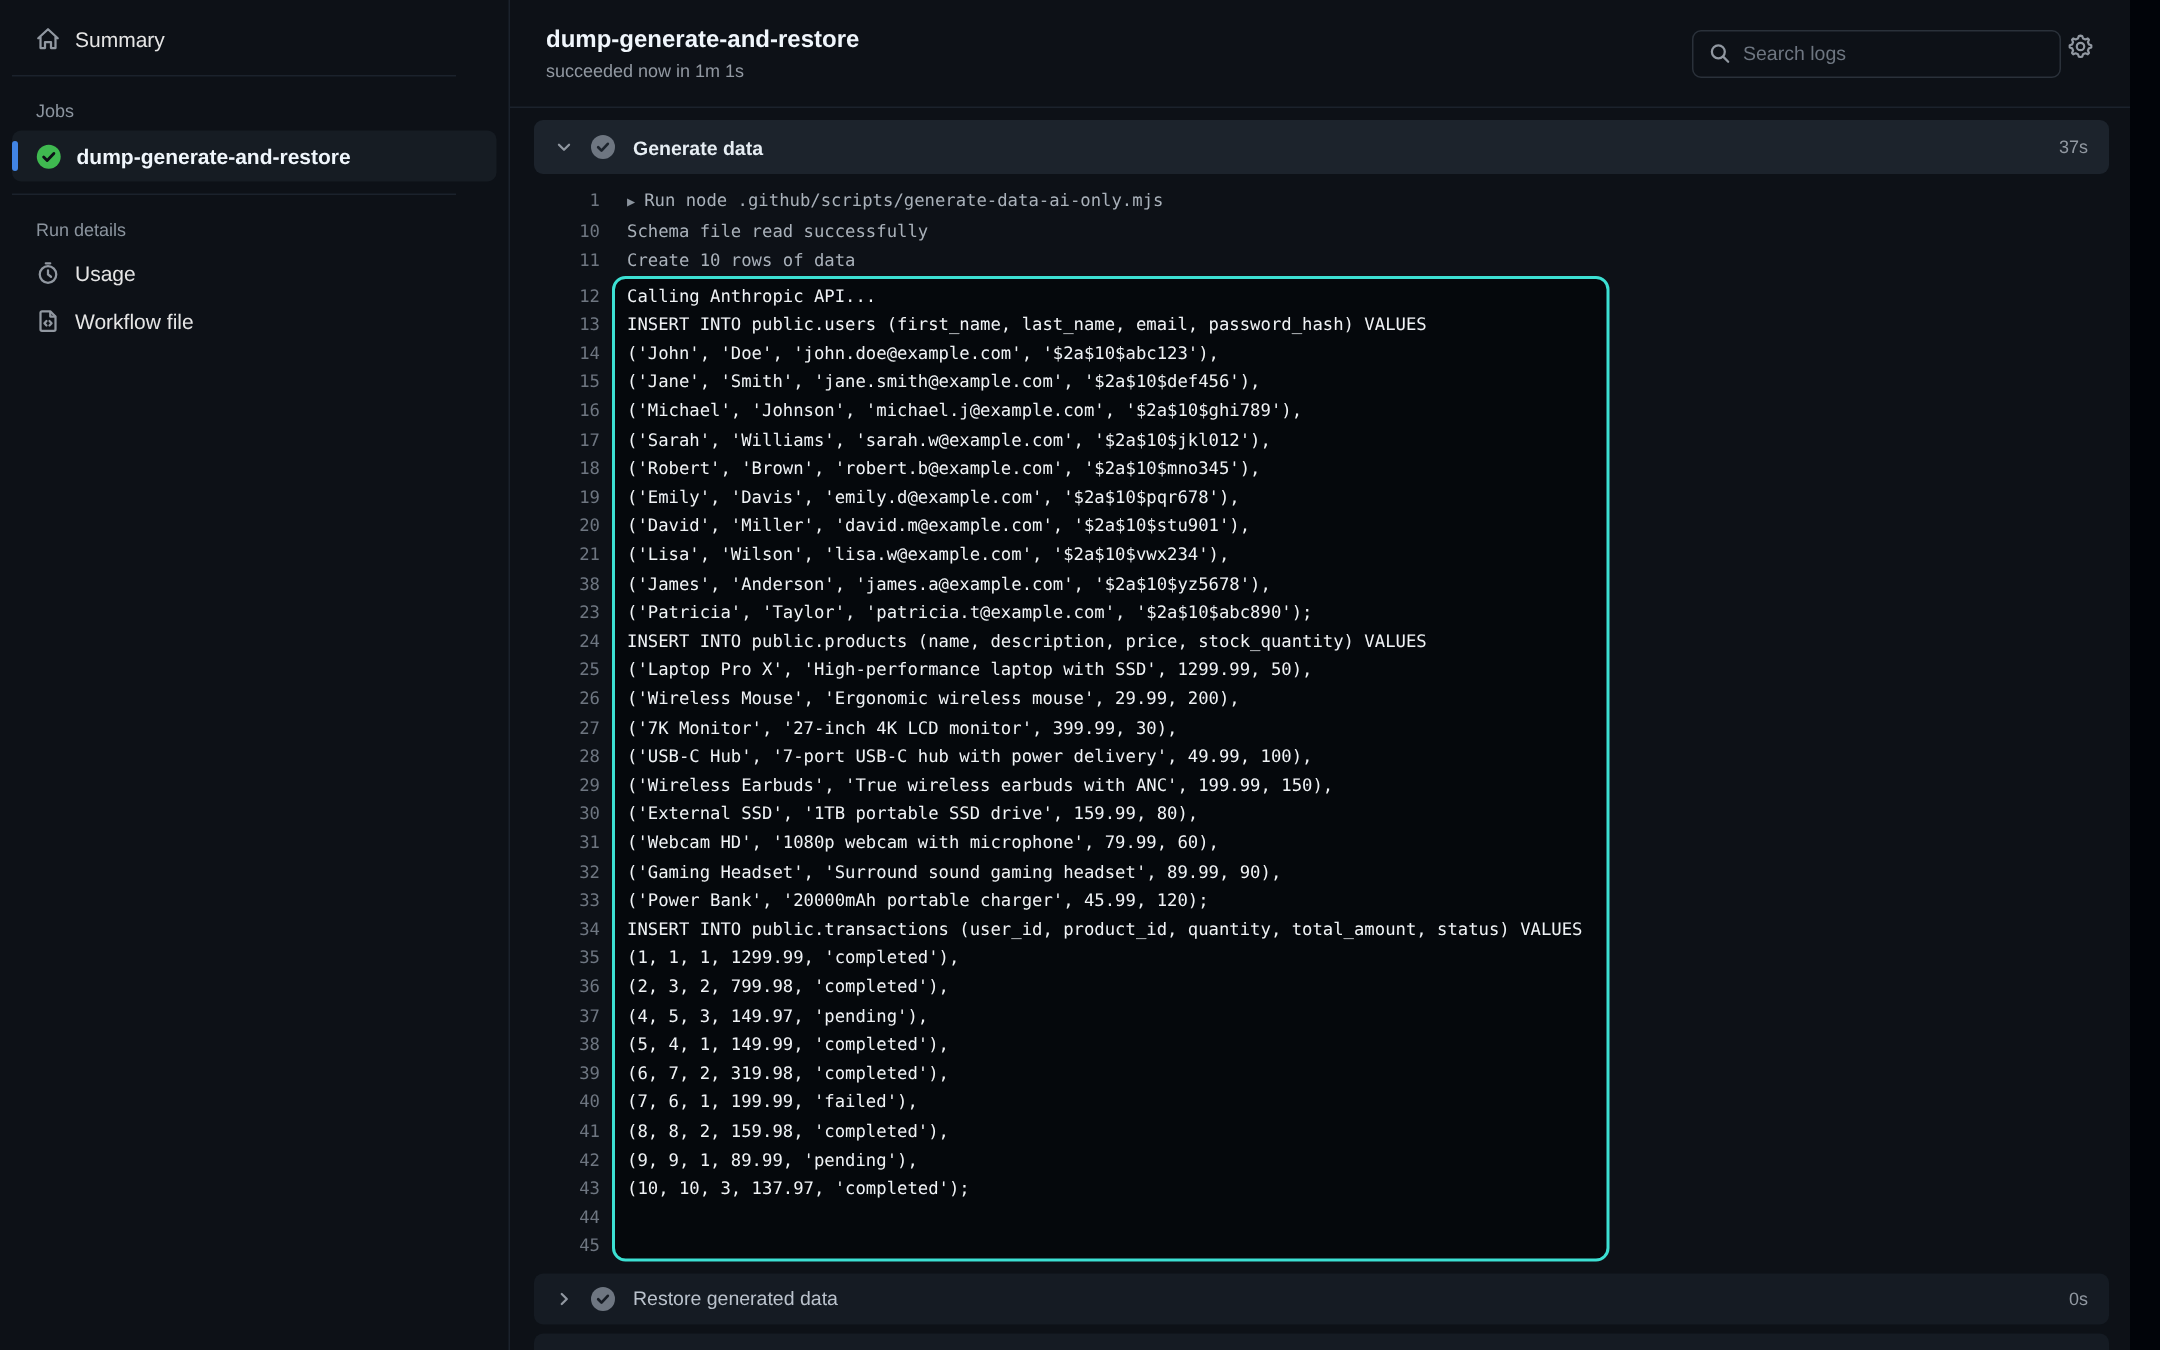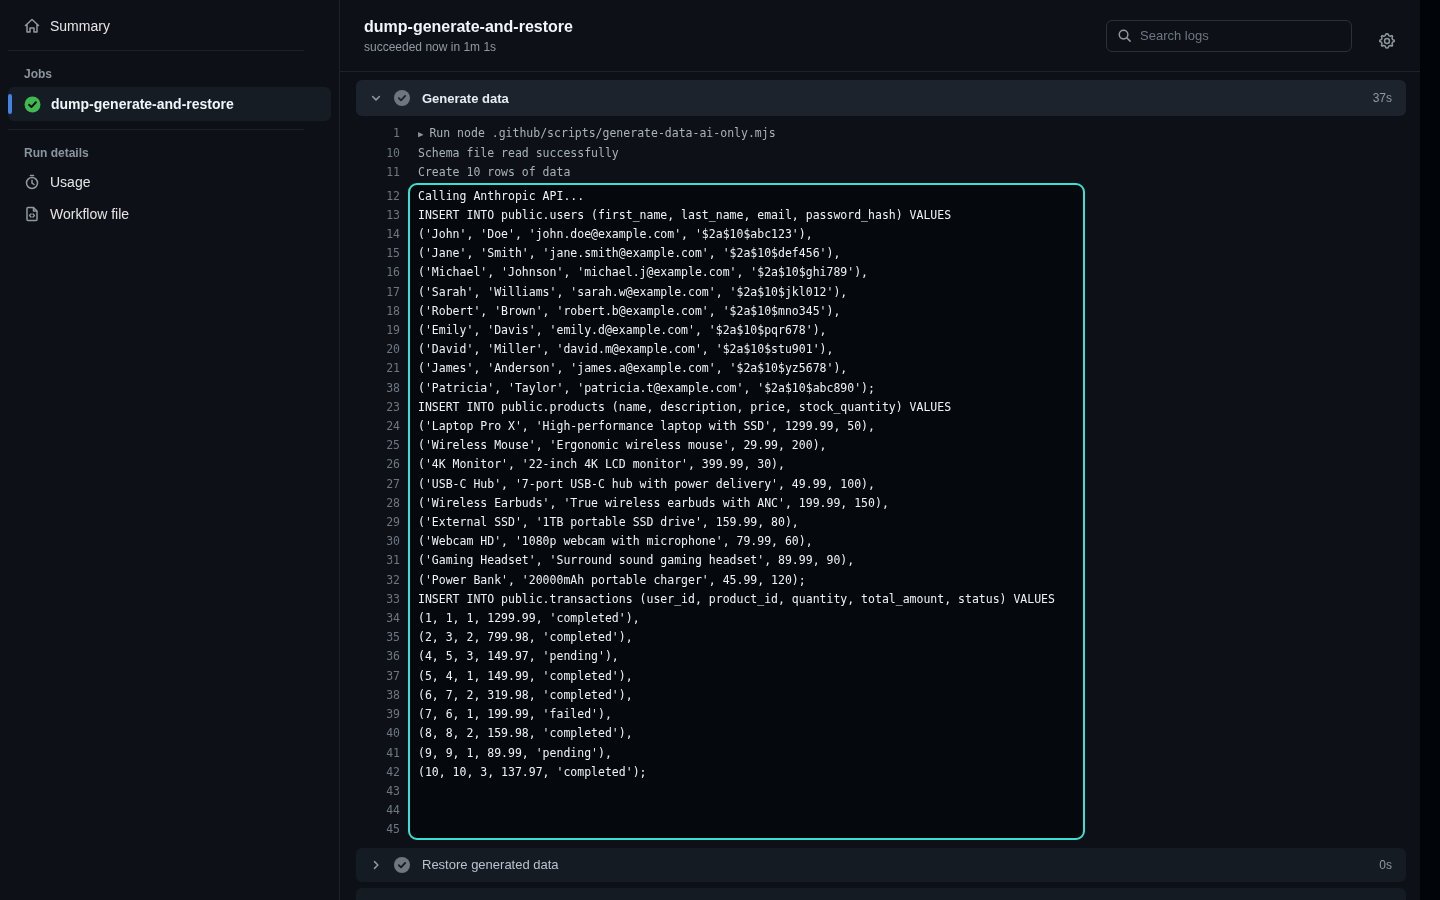--- a/index.html
+++ b/index.html
@@ -7,31 +7,31 @@
               font-family:"Liberation Sans", sans-serif; }
   .app { display:flex; width:1440px; height:900px; background:#010409; }
 
   
   .sidebar { width:340px; height:100%; background:#0d1117; border-right:1px solid #1b222c;
              padding:10px 8px; flex-shrink:0; }
   .side-item { display:flex; align-items:center; gap:10px; height:32px; padding:0 16px;
                border-radius:6px; color:#e5e5e5; font-size:14px; cursor:pointer; position:relative; }
   .side-item svg { flex-shrink:0; }
   .side-divider { height:1px; background:#1b222c; margin:8px 0 8px 0; width:296px; }
-  .side-section-label { color:#8b949e; font-size:12px; font-weight:700; padding:8px 16px 6px 16px; }
+  .side-section-label { color:#8b949e; font-size:12px; font-weight:400; padding:8px 16px 6px 16px; }
   .side-item.job { height:34px; background:#161c23; font-weight:700; color:#f0f6fc; }
   .accent-bar { position:absolute; left:0; top:7px; width:4px; height:20px; border-radius:3px; }
 
   
   .main { width:1080px; height:100%; background:#0d1117; display:flex; flex-direction:column; }
   .main-header { height:72px; border-bottom:1px solid #1b222c; display:flex;
                  align-items:center; justify-content:space-between; padding:0 22px 0 24px; }
   .run-title { font-size:16px; font-weight:700; color:#f0f6fc; }
   .run-subtitle { font-size:12px; color:#9198a1; margin-top:4px; }
-  .header-right { display:flex; align-items:flex-end; gap:24px; }
+  .header-right { display:flex; align-items:flex-start; gap:2px; }
   .search-box { display:flex; align-items:center; gap:8px; width:246px; height:32px;
                 border:1px solid #2a313a; border-radius:6px; padding:0 10px; background:#0d1117; }
   .search-box input { background:transparent; border:none; outline:none; color:#e6edf3;
                       font-size:13px; width:100%; font-family:"Liberation Sans", sans-serif; }
   .search-box input::placeholder { color:#6e7681; }
   .icon-btn { background:none; border:none; cursor:pointer; display:flex; align-items:center; padding:2px; }
 
   
   .steps { padding:8px 14px 0 16px; flex:1; overflow:hidden; }
   .step-header { height:36px; background:#1c232c; border-radius:6px; display:flex;
@@ -45,21 +45,21 @@
   .log { padding:8px 0 2px 0; font-family:"DejaVu Sans Mono", monospace; font-size:11.5px;
          line-height:19.2px; color:#a9b1ba; }
   .log-row { display:flex; }
   .ln { display:block; width:44px; text-align:right; color:#6e7681; flex-shrink:0; cursor:pointer; }
   .lt { margin-left:18px; white-space:pre; }
   .pfx { color:#8b949e; font-size:9px; margin-right:6px; }
   .log-hl-wrap { display:flex; }
   .hl-gutter { width:44px; flex-shrink:0; padding-top:4px; }
   .hl-gutter .ln { width:44px; }
   .hl-box { margin-left:8px; background:#05080c; border:2px solid #3ce0d3; border-radius:9px;
-            padding:2px 28px 2px 8px; width:fit-content; }
+            padding:2px 16px 2px 8px; width:fit-content; }
   .hl-box .hlt { color:#f0f3f6; white-space:pre; }
 </style>
 </head>
 <body>
 
 <div class="app">
 
   <nav class="sidebar">
     <div class="side-item">
       <span style="display:flex;">
@@ -210,26 +210,27 @@
           <div class="hl-box">
               <div class="hlt">Calling Anthropic API...</div>
               <div class="hlt">INSERT INTO public.users (first_name, last_name, email, password_hash) VALUES</div>
               <div class="hlt">('John', 'Doe', 'john.doe@example.com', '$2a$10$abc123'),</div>
               <div class="hlt">('Jane', 'Smith', 'jane.smith@example.com', '$2a$10$def456'),</div>
               <div class="hlt">('Michael', 'Johnson', 'michael.j@example.com', '$2a$10$ghi789'),</div>
               <div class="hlt">('Sarah', 'Williams', 'sarah.w@example.com', '$2a$10$jkl012'),</div>
               <div class="hlt">('Robert', 'Brown', 'robert.b@example.com', '$2a$10$mno345'),</div>
               <div class="hlt">('Emily', 'Davis', 'emily.d@example.com', '$2a$10$pqr678'),</div>
               <div class="hlt">('David', 'Miller', 'david.m@example.com', '$2a$10$stu901'),</div>
+              <div class="hlt">('Lisa', 'Wilson', 'lisa.w@example.com', '$2a$10$vwx234'),</div>
               <div class="hlt">('James', 'Anderson', 'james.a@example.com', '$2a$10$yz5678'),</div>
               <div class="hlt">('Patricia', 'Taylor', 'patricia.t@example.com', '$2a$10$abc890');</div>
               <div class="hlt">INSERT INTO public.products (name, description, price, stock_quantity) VALUES</div>
               <div class="hlt">('Laptop Pro X', 'High-performance laptop with SSD', 1299.99, 50),</div>
               <div class="hlt">('Wireless Mouse', 'Ergonomic wireless mouse', 29.99, 200),</div>
-              <div class="hlt">('4K Monitor', '22-inch 4K LCD monitor', 399.99, 30),</div>
+              <div class="hlt">('7K Monitor', '27-inch 4K LCD monitor', 399.99, 30),</div>
               <div class="hlt">('USB-C Hub', '7-port USB-C hub with power delivery', 49.99, 100),</div>
               <div class="hlt">('Wireless Earbuds', 'True wireless earbuds with ANC', 199.99, 150),</div>
               <div class="hlt">('External SSD', '1TB portable SSD drive', 159.99, 80),</div>
               <div class="hlt">('Webcam HD', '1080p webcam with microphone', 79.99, 60),</div>
               <div class="hlt">('Gaming Headset', 'Surround sound gaming headset', 89.99, 90),</div>
               <div class="hlt">('Power Bank', '20000mAh portable charger', 45.99, 120);</div>
               <div class="hlt">INSERT INTO public.transactions (user_id, product_id, quantity, total_amount, status) VALUES</div>
               <div class="hlt">(1, 1, 1, 1299.99, 'completed'),</div>
               <div class="hlt">(2, 3, 2, 799.98, 'completed'),</div>
               <div class="hlt">(4, 5, 3, 149.97, 'pending'),</div>

